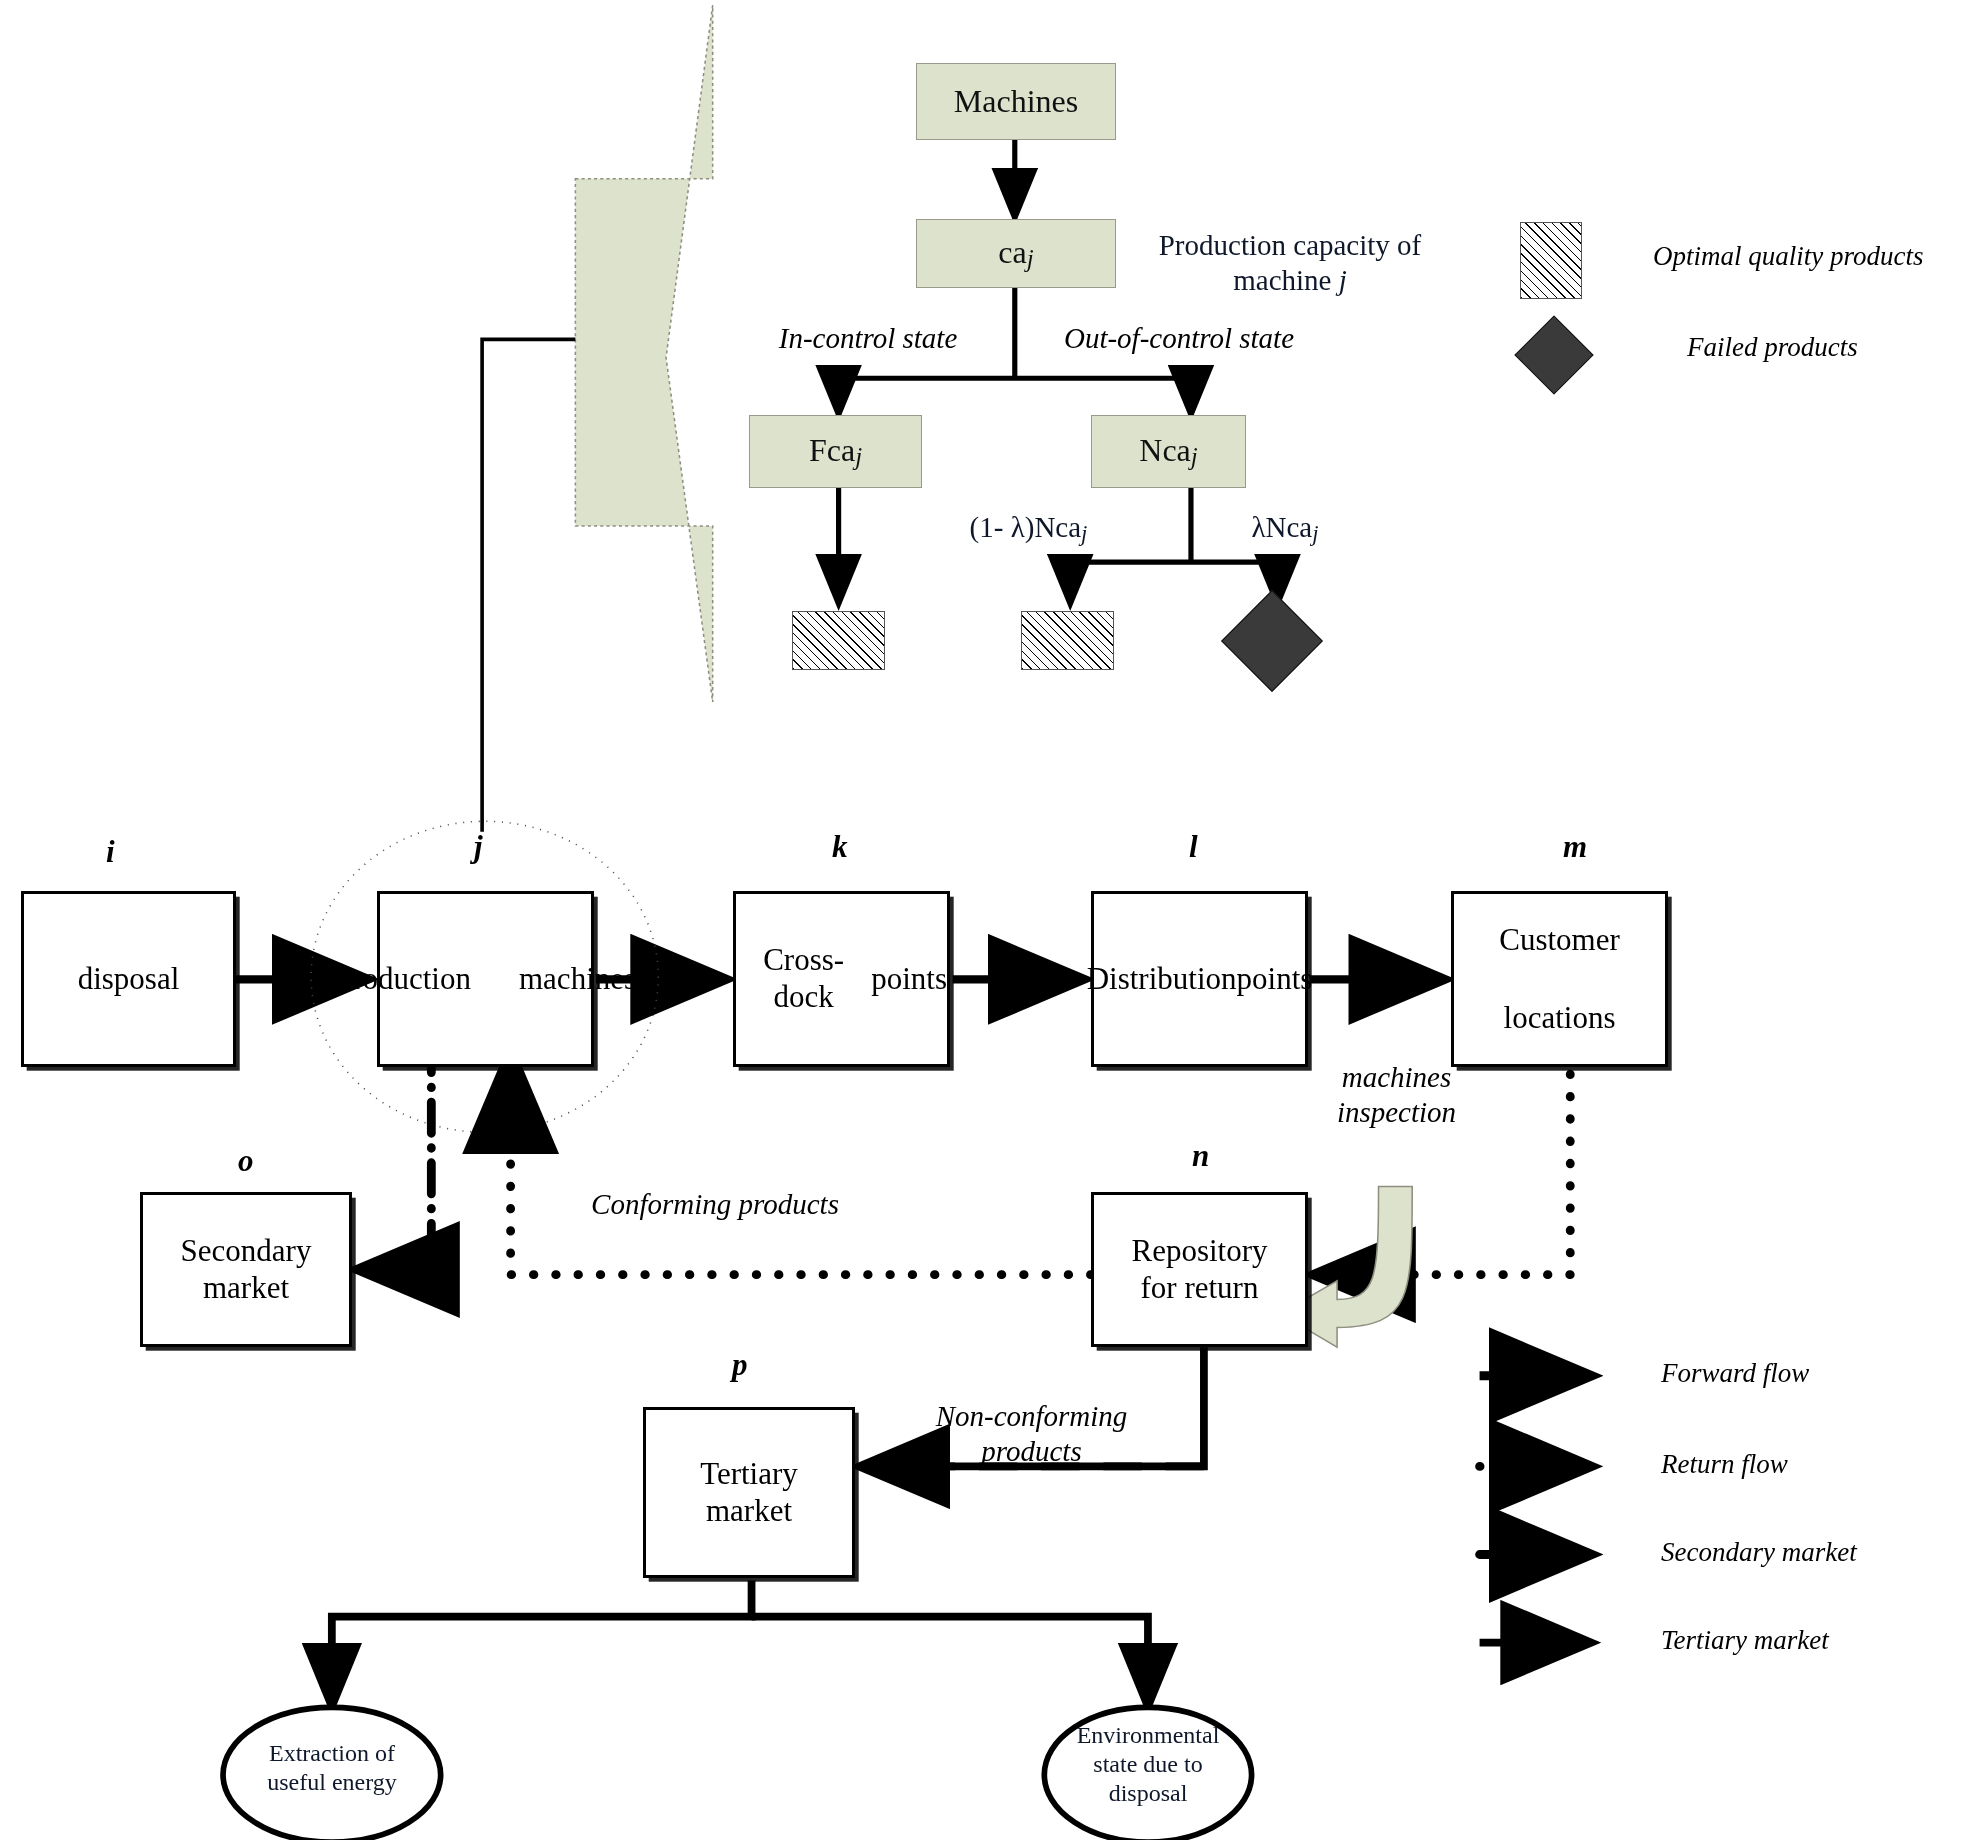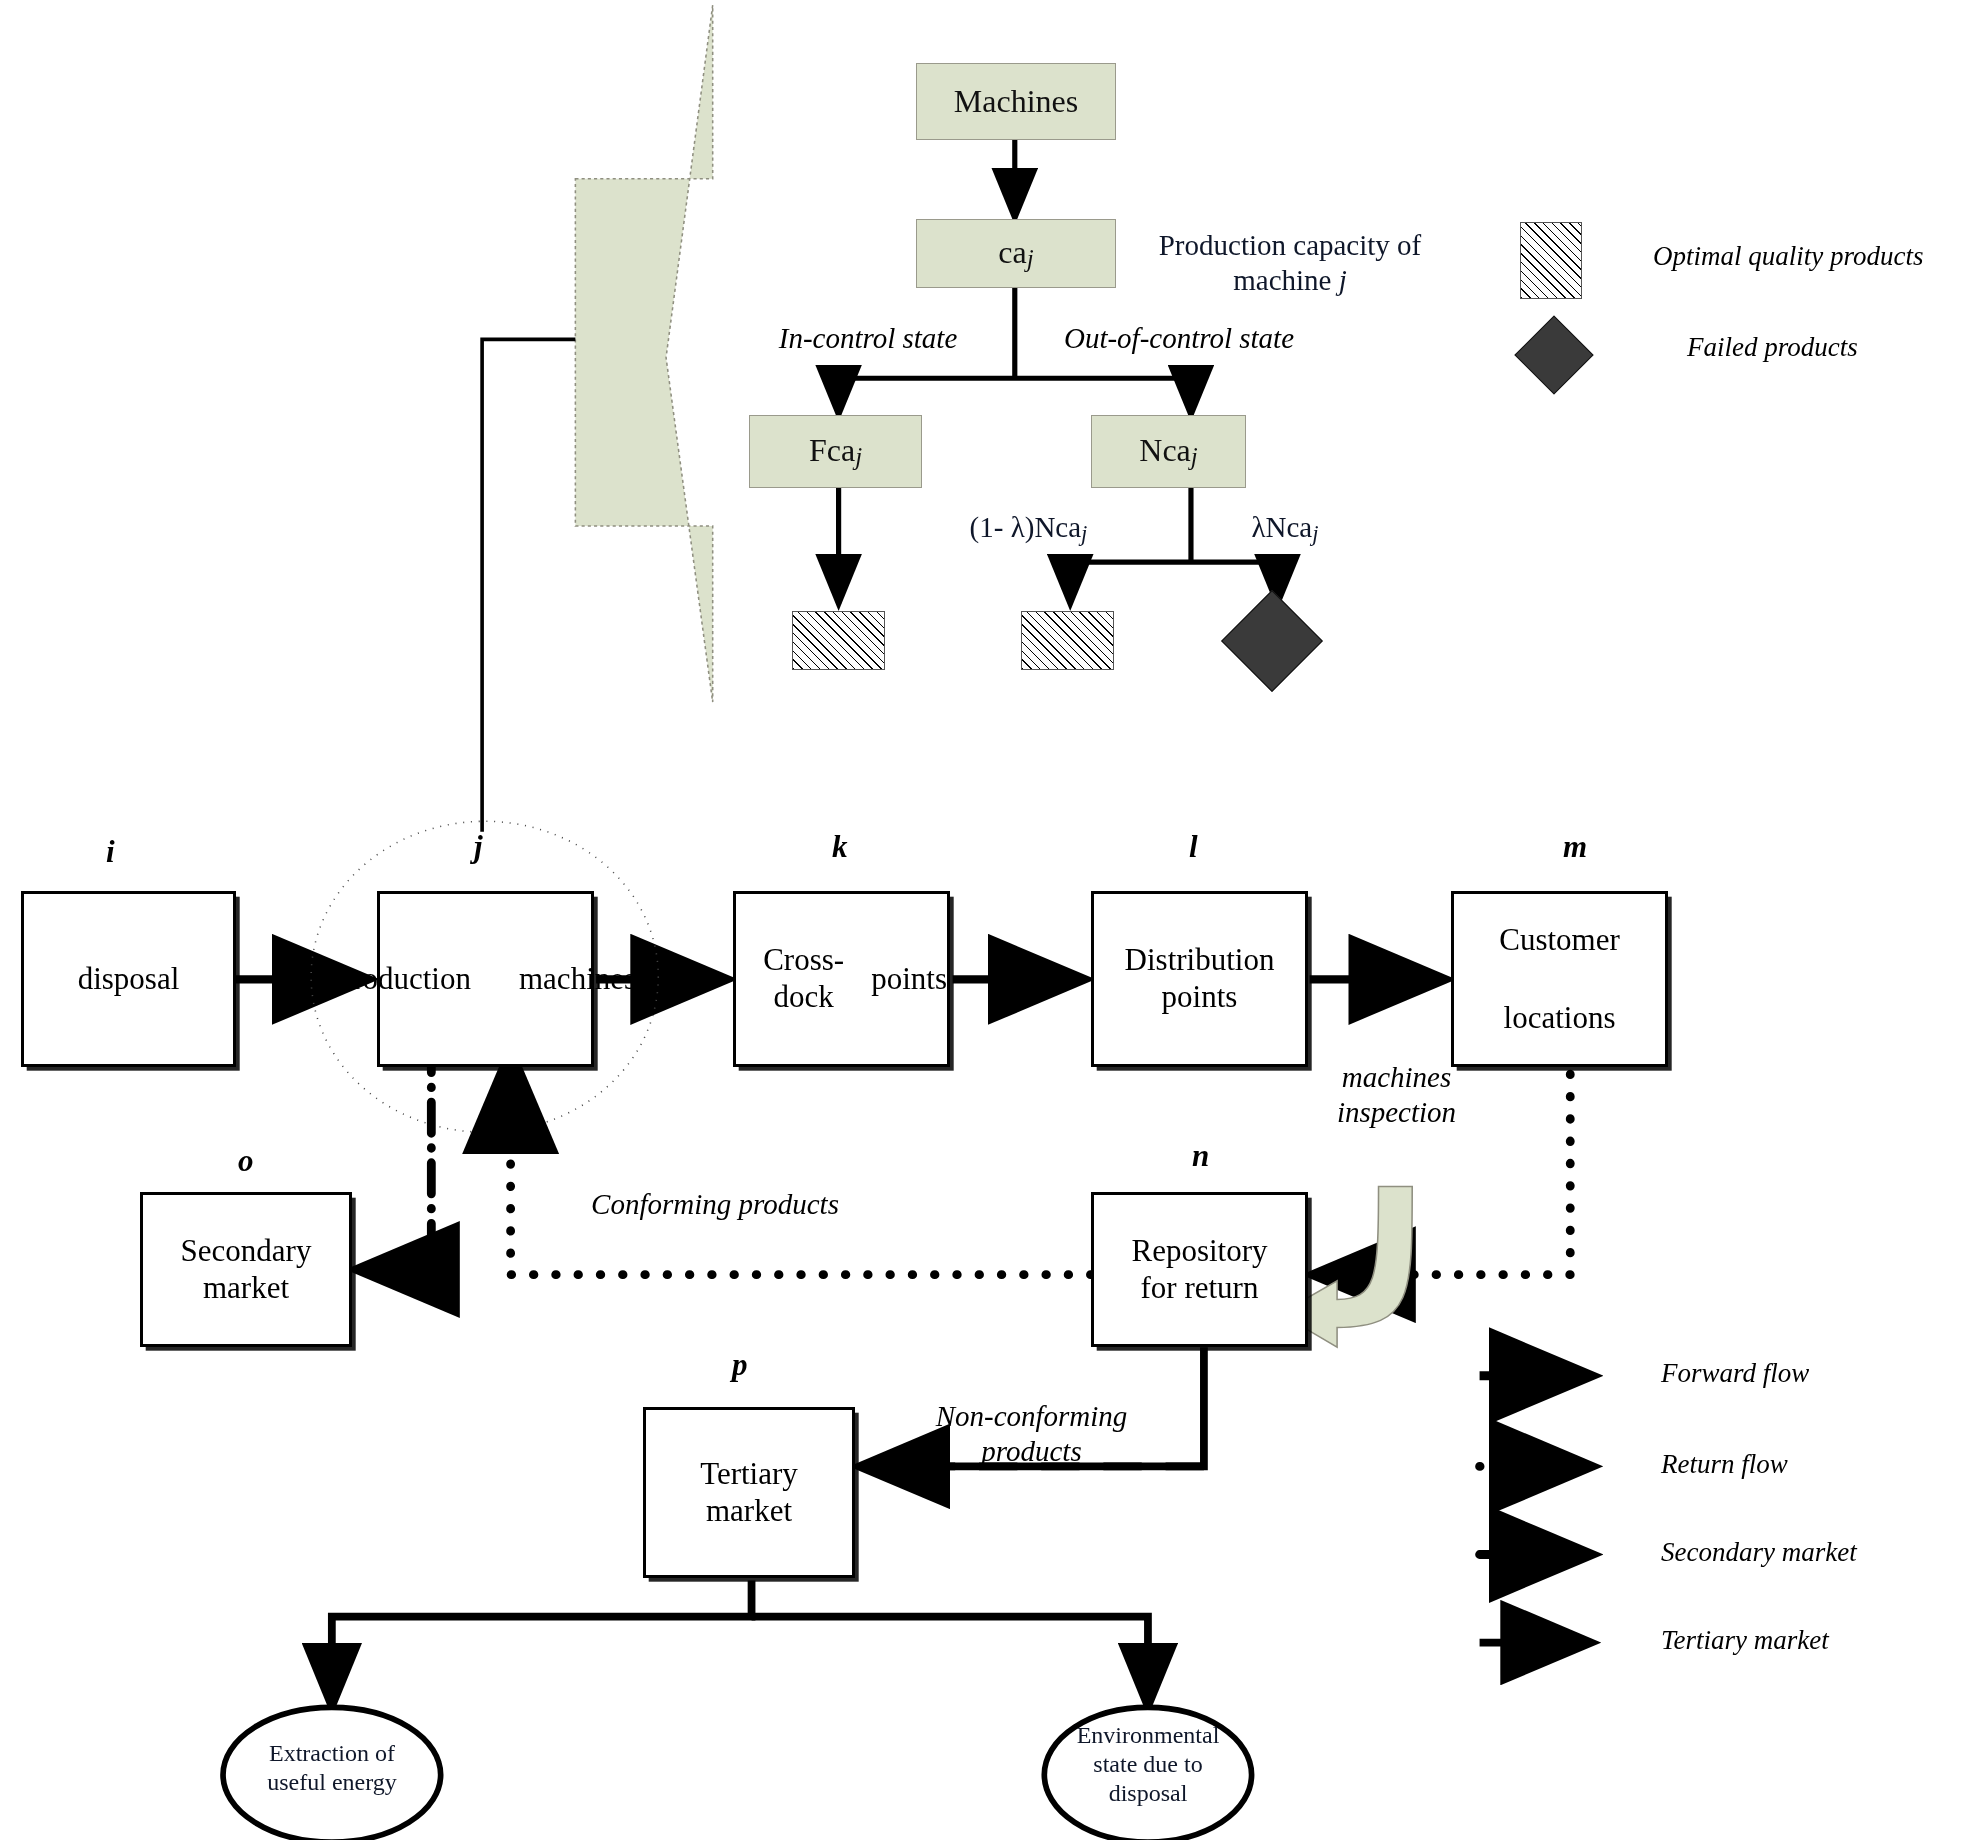--- a/index.html
+++ b/index.html
@@ -174,21 +174,21 @@
     <span>machines</span>
   </div>
 
   <div class="idx" style="left:832px;top:829px;">k</div>
   <div class="node wbox" style="left:733px;top:891px;width:217px;height:176px;">
     <span>Cross-dock</span>
     <span>points</span>
   </div>
 
   <div class="idx" style="left:1189px;top:829px;">l</div>
-  <div class="node wbox" style="left:1091px;top:891px;width:217px;height:176px;flex-direction:column;">
+  <div class="node wbox" style="left:1091px;top:891px;width:217px;height:176px;flex-direction:row;">
     <span>Distribution</span>
     <span>points</span>
   </div>
 
   <div class="idx" style="left:1563px;top:829px;">m</div>
   <div class="node wbox" style="left:1451px;top:891px;width:217px;height:176px;flex-direction:column;gap:41px;">
     <span>Customer</span>
     <span>locations</span>
   </div>
 

